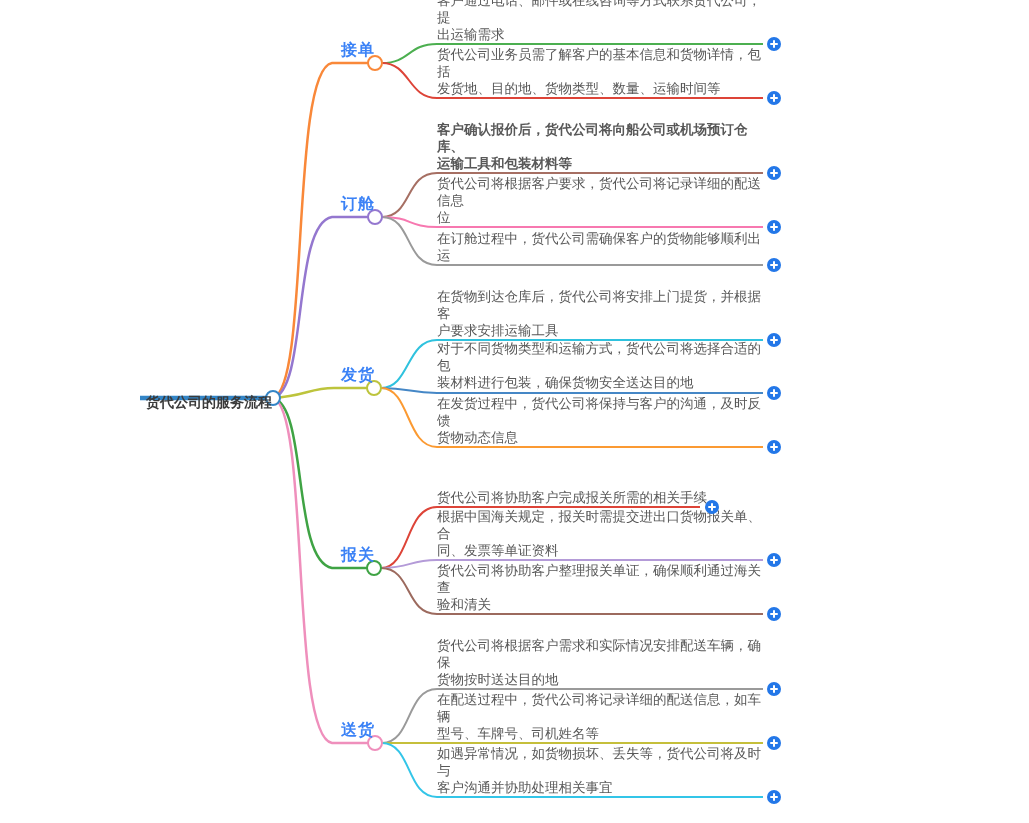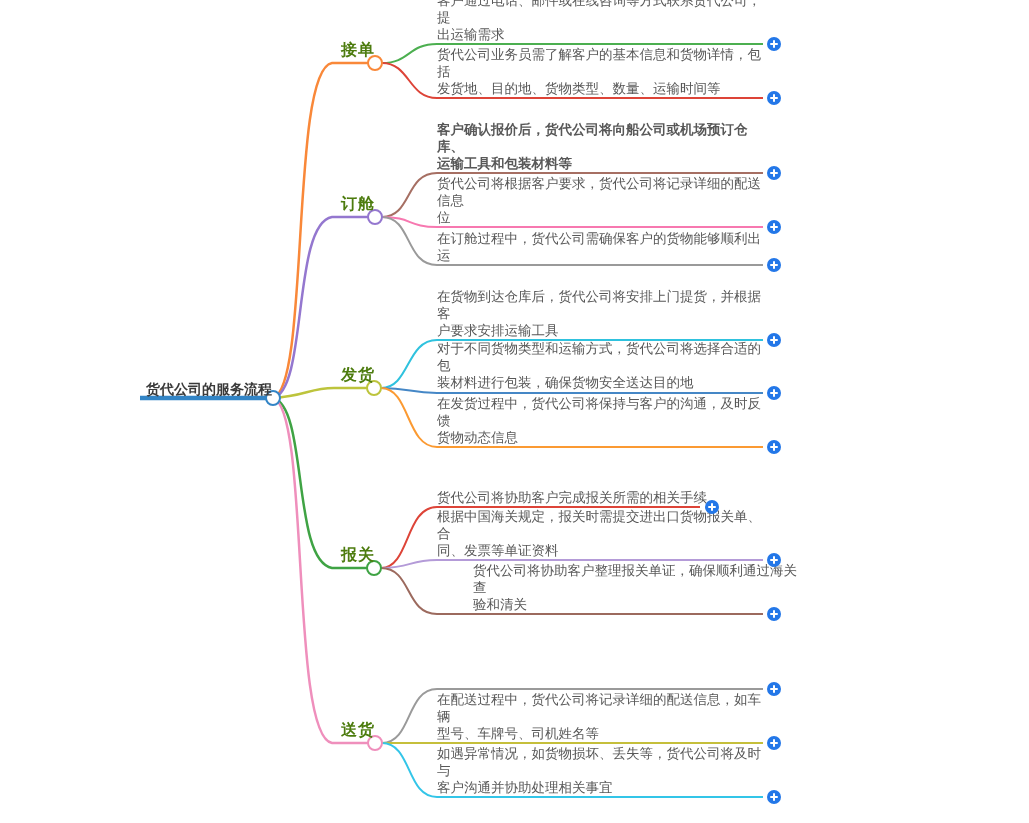--- a/index.html
+++ b/index.html
@@ -2,21 +2,21 @@
 <html><head>
 <meta charset="utf-8">
 <style>
   html,body{margin:0;padding:0;background:#ffffff;}
   body{width:1029px;height:823px;position:relative;overflow:hidden;
        font-family:"Liberation Sans","DejaVu Sans",sans-serif;}
   #canvas{position:absolute;left:0;top:0;width:1029px;height:823px;}
   svg.links{position:absolute;left:0;top:0;pointer-events:none;}
   .root-label{position:absolute;font-size:14px;font-weight:bold;color:#3a3a3a;
               white-space:nowrap;cursor:default;}
-  .branch-label{position:absolute;font-size:16px;font-weight:bold;color:#4d7c0f;
+  .branch-label{position:absolute;font-size:16px;font-weight:bold;color:#3b82f6;
                 white-space:nowrap;letter-spacing:1px;cursor:default;font-family:Liberation Mono, monospace;}
   .leaf-text{position:absolute;left:437px;width:330px;font-size:13.5px;
              line-height:17px;color:#585858;white-space:pre-line;cursor:default;}
   .plus{position:absolute;width:14px;height:14px;border-radius:50%;cursor:pointer;}
   .plus::before{content:"";position:absolute;left:3px;top:6px;width:8px;height:2px;
                 background:#ffffff;border-radius:1px;}
   .plus::after{content:"";position:absolute;left:6px;top:3px;width:2px;height:8px;
                background:#ffffff;border-radius:1px;}
 </style>
 </head>
@@ -54,21 +54,21 @@
     <path d="M 382 743 C 412 743 406 797 437 797 L 763 797" fill="none" stroke-width="2" stroke="#33c5e8"></path>
 
     <circle cx="273" cy="398" r="7" fill="#ffffff" stroke-width="2" stroke="#3385c6"></circle>
     <circle cx="375" cy="63" r="7" fill="#ffffff" stroke-width="2" stroke="#f98839"></circle>
     <circle cx="375" cy="217" r="7" fill="#ffffff" stroke-width="2" stroke="#9477cf"></circle>
     <circle cx="374" cy="388" r="7" fill="#ffffff" stroke-width="2" stroke="#bdc43c"></circle>
     <circle cx="374" cy="568" r="7" fill="#ffffff" stroke-width="2" stroke="#3fa344"></circle>
     <circle cx="375" cy="743" r="7" fill="#ffffff" stroke-width="2" stroke="#ef8fbc"></circle>
   </svg>
 
-  <div class="root-label" style="left:146px;bottom:424px;">货代公司的服务流程</div>
+  <div class="root-label" style="left:146px;bottom:411px;">货代公司的服务流程</div>
 
   <div class="branch-label" style="left:341px;bottom:762px;">接单</div>
   <div class="branch-label" style="left:341px;bottom:608px;">订舱</div>
   <div class="branch-label" style="left:341px;bottom:437px;">发货</div>
   <div class="branch-label" style="left:341px;bottom:257px;">报关</div>
   <div class="branch-label" style="left:341px;bottom:82px;">送货</div>
 
   <div class="leaf-text" style="bottom:780px;">客户通过电话、邮件或在线咨询等方式联系货代公司，提
 出运输需求</div>
   <div class="leaf-text" style="bottom:726px;">货代公司业务员需了解客户的基本信息和货物详情，包括
@@ -83,23 +83,25 @@
   <div class="leaf-text" style="bottom:484px;">在货物到达仓库后，货代公司将安排上门提货，并根据客
 户要求安排运输工具</div>
   <div class="leaf-text" style="bottom:431px;font-family:Liberation Mono, monospace;">对于不同货物类型和运输方式，货代公司将选择合适的包
 装材料进行包装，确保货物安全送达目的地</div>
   <div class="leaf-text" style="bottom:377px;">在发货过程中，货代公司将保持与客户的沟通，及时反馈
 货物动态信息</div>
 
   <div class="leaf-text" style="bottom:264px;">根据中国海关规定，报关时需提交进出口货物报关单、合
 同、发票等单证资料</div>
   <div class="leaf-text" style="bottom:317px;">货代公司将协助客户完成报关所需的相关手续</div>
-  <div class="leaf-text" style="bottom:210px;margin-left:36px;">货代公司将协助客户整理报关单证，确保顺利通过海关查
+  <div class="leaf-text" style="bottom:210px;">货代公司将协助客户整理报关单证，确保顺利通过海关查
 验和清关</div>
 
+  <div class="leaf-text" style="bottom:135px;">货代公司将根据客户需求和实际情况安排配送车辆，确保
+货物按时送达目的地</div>
   <div class="leaf-text" style="bottom:81px;">在配送过程中，货代公司将记录详细的配送信息，如车辆
 型号、车牌号、司机姓名等</div>
   <div class="leaf-text" style="bottom:27px;margin-top:41px;">如遇异常情况，如货物损坏、丢失等，货代公司将及时与
 客户沟通并协助处理相关事宜</div>
 
   <div class="plus" style="left: 767px; top: 37px; background-color: rgb(35, 119, 232);"></div>
   <div class="plus" style="left: 767px; top: 91px; background-color: rgb(35, 119, 232);"></div>
   <div class="plus" style="left: 767px; top: 166px; background-color: rgb(35, 119, 232);"></div>
   <div class="plus" style="left: 767px; top: 220px; background-color: rgb(35, 119, 232);"></div>
   <div class="plus" style="left: 767px; top: 258px; background-color: rgb(35, 119, 232);"></div>

